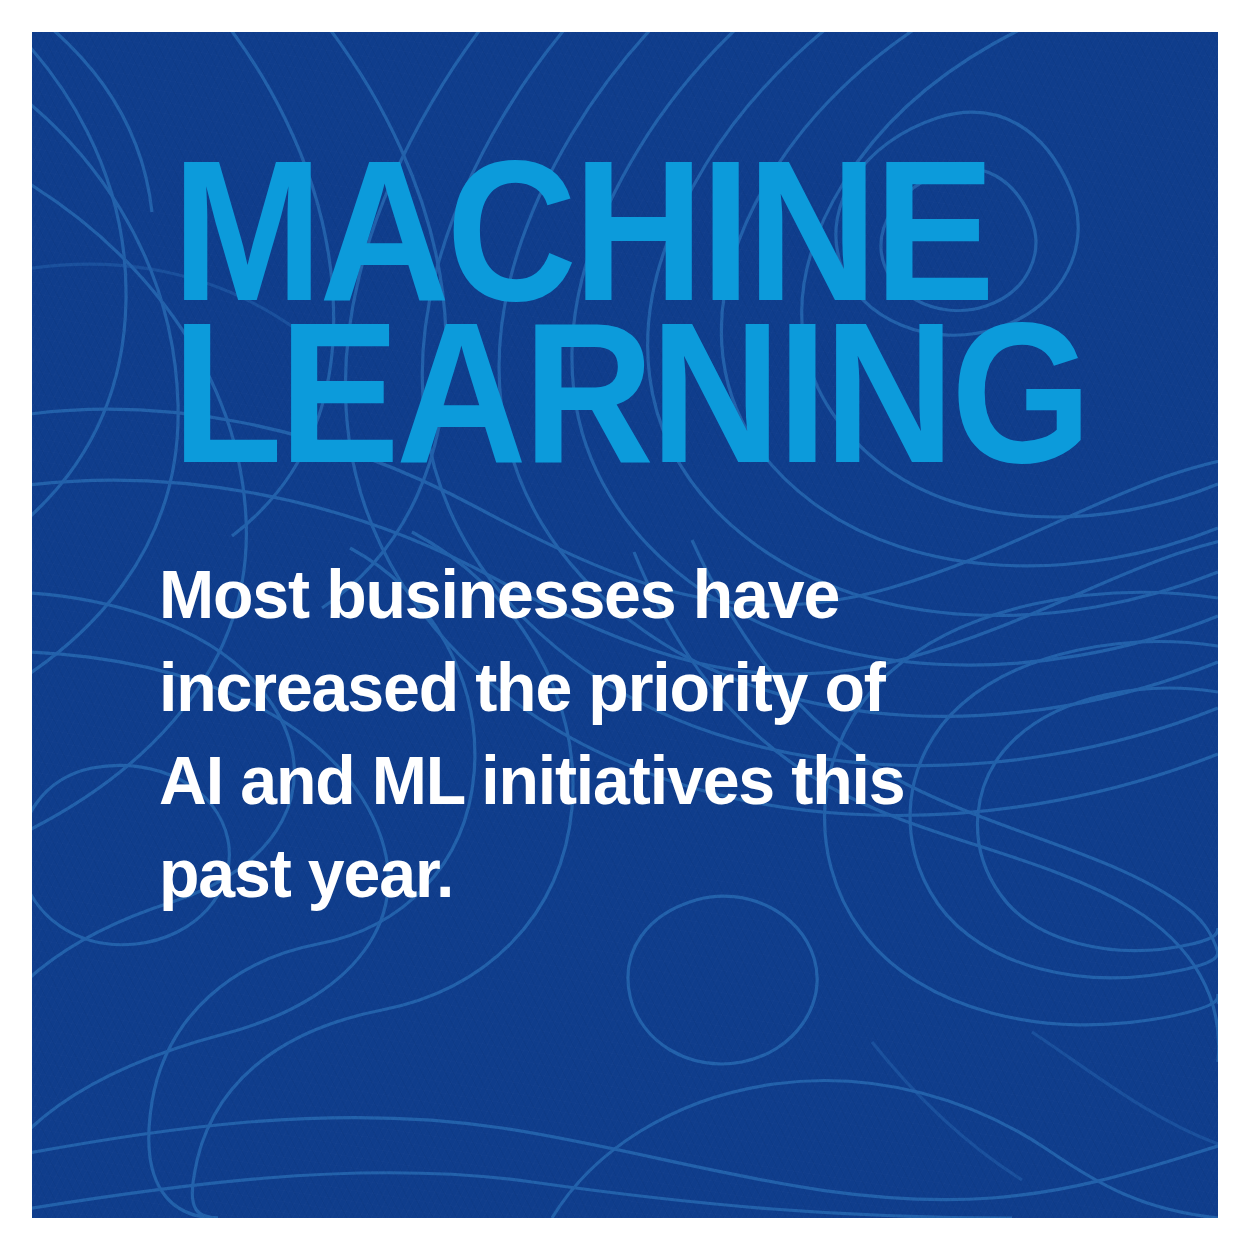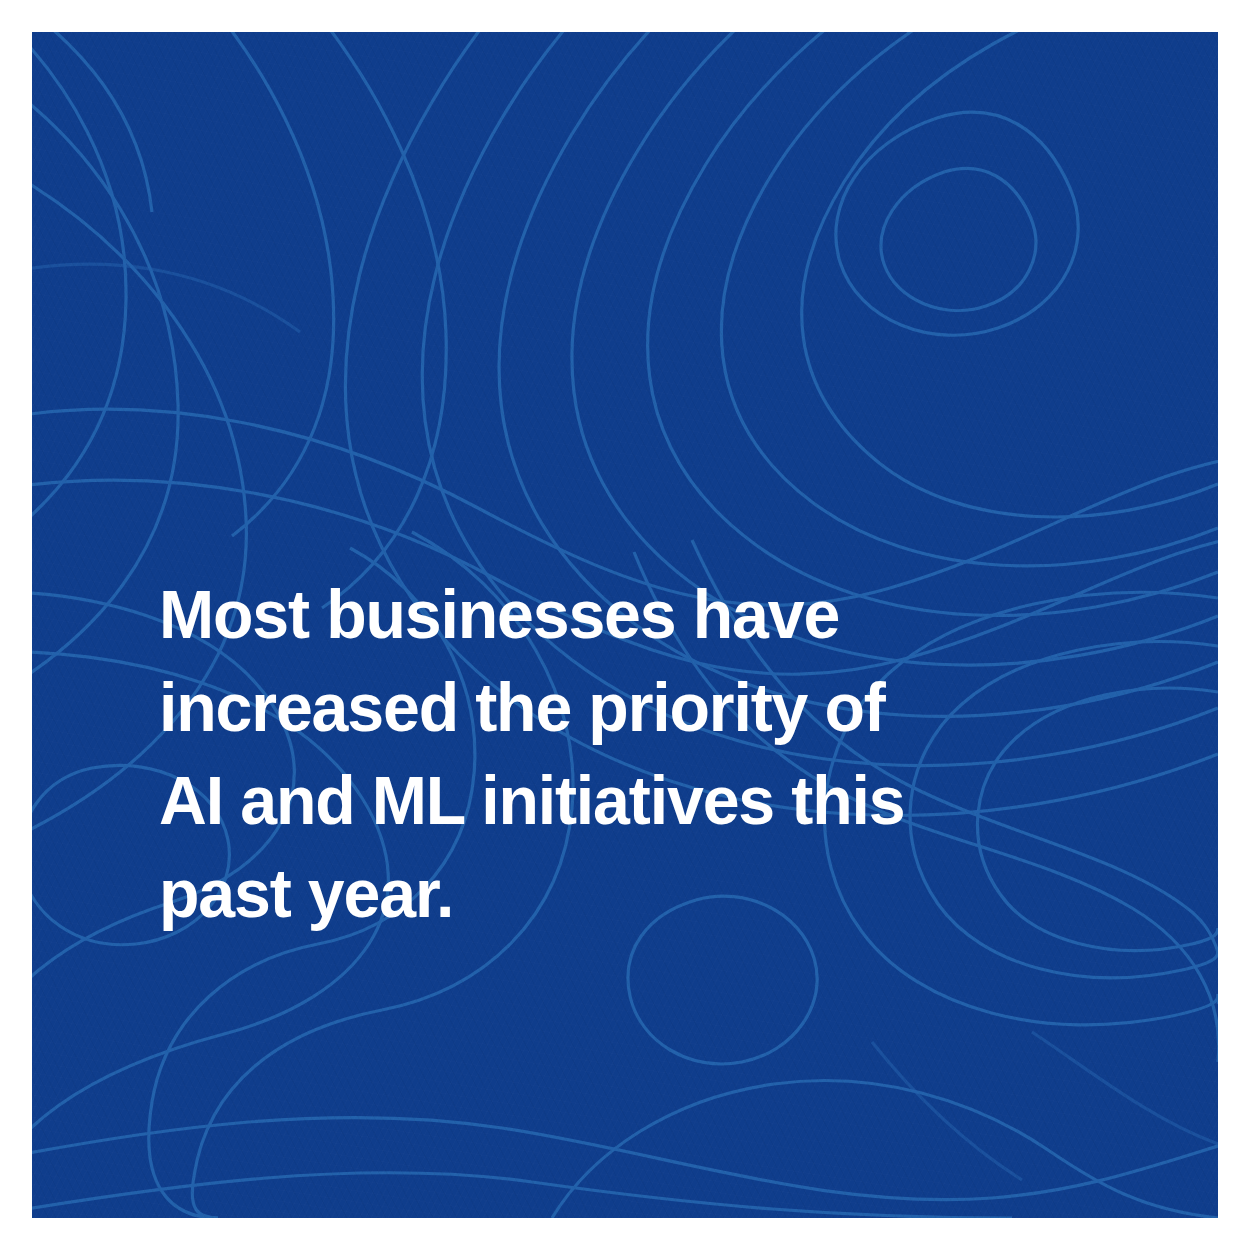--- a/index.html
+++ b/index.html
@@ -76,21 +76,20 @@
     left: 127px;
     top: 516px;
     width: 1010px;
     color: #ffffff;
     font-family: "Liberation Sans", sans-serif;
     font-weight: 700;
     font-size: 69px;
     line-height: 93px;
     letter-spacing: -1.2px;
     white-space: nowrap;
-    margin-top: 20px;
   }
   .body-copy .bd-line {
     display: block;
     transform: scaleX(.96);
     transform-origin: left center;
   }
 </style>
 </head>
 <body>
 
@@ -150,20 +149,24 @@
       <path d="M-60,248 C70,214 180,236 268,300" opacity=".55"></path>
       <path d="M1000,1000 C1060,1040 1120,1088 1186,1112" opacity=".55"></path>
       <path d="M840,1010 C880,1060 930,1110 990,1148" opacity=".55"></path>
     </g>
   </svg>
 
   <div id="grain"></div>
 
   <div id="content">
 
+    <div class="headline">
+      <span class="hl-line">MACHINE</span>
+      <span class="hl-line">LEARNING</span>
+    </div>
 
     <div class="body-copy">
       <span class="bd-line">Most businesses have</span>
       <span class="bd-line">increased the priority of</span>
       <span class="bd-line">AI and ML initiatives this</span>
       <span class="bd-line">past year.</span>
     </div>
 
   </div>
 </div>

